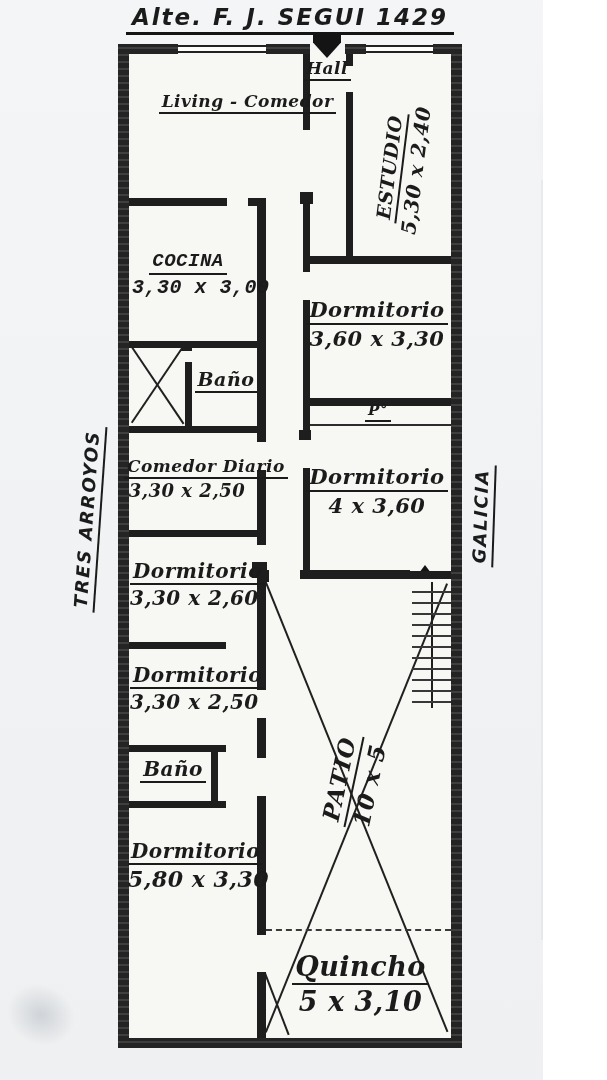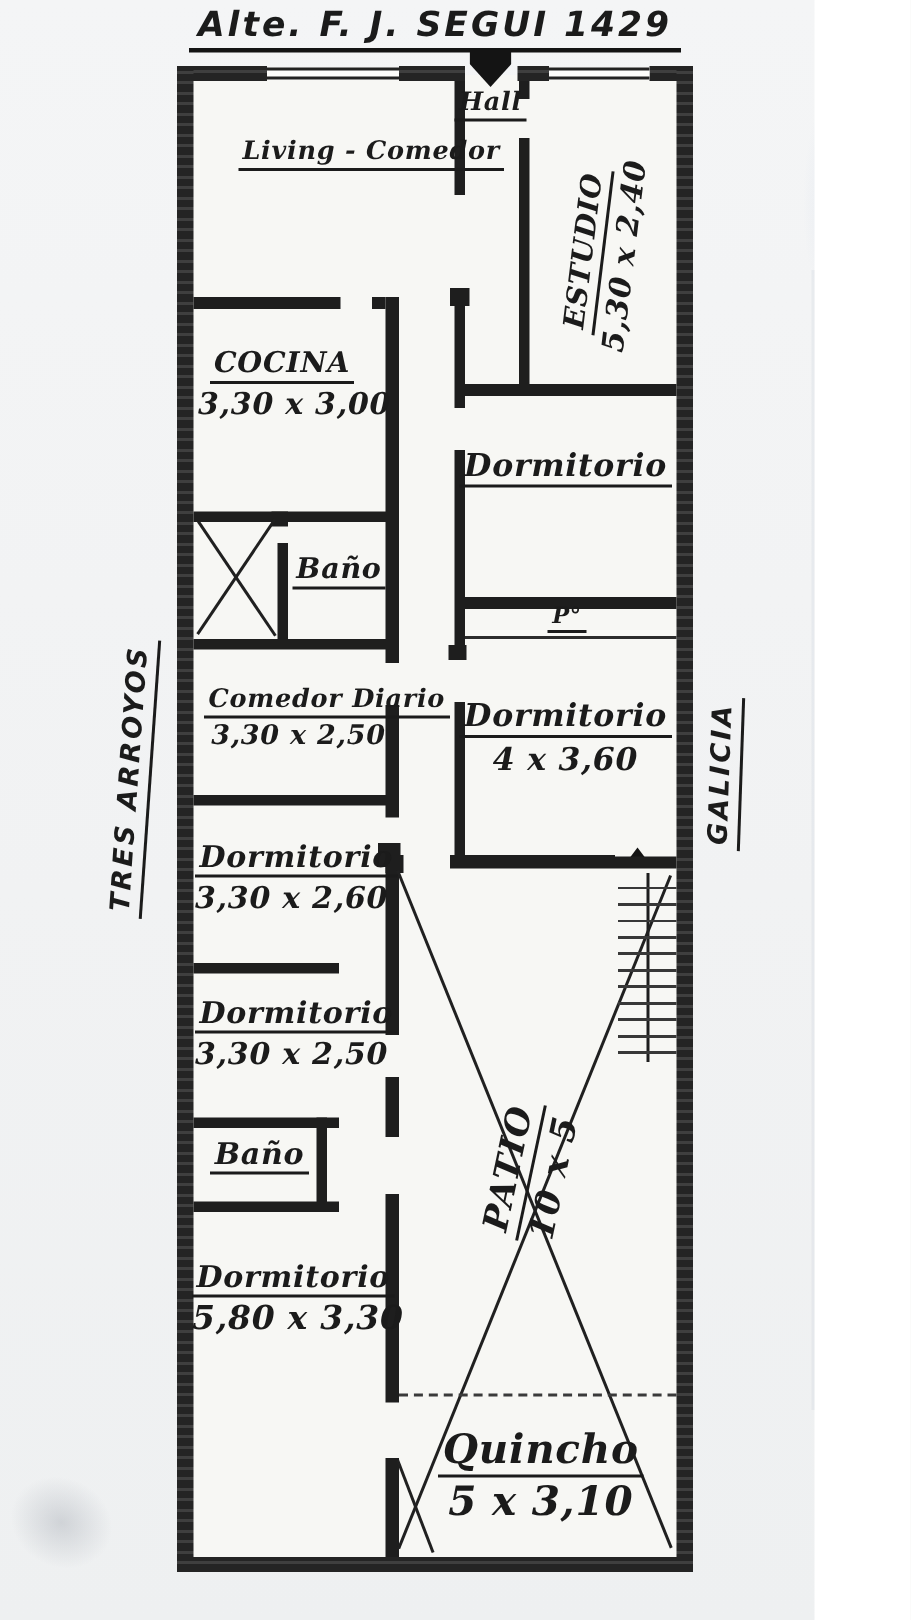--- a/index.html
+++ b/index.html
@@ -121,38 +121,39 @@
     <span class="nm">Living - Comedor</span>
   </div>
 
   <div class="rot" style="left:333px;top:140px;width:140px;height:58px;transform:rotate(-83deg);">
     <div class="lbl" style="position:static;font-size:19px;">
       <span class="nm">ESTUDIO</span>
       <span class="dm" style="font-size:20px;">5,30 x 2,40</span>
     </div>
   </div>
 
-  <div class="lbl" style="left:132px;top:232px;width:112px;font-size:19px;">
+  <div class="lbl" style="left:132px;top:251px;width:112px;font-size:19px;font-family:Liberation Mono, monospace;">
     <span class="nm">COCINA</span>
     <span class="dm" style="font-size:20px;">3,30 x 3,00</span>
   </div>
 
   <div class="lbl" style="left:194px;top:369px;width:64px;font-size:19px;">
     <span class="nm">Baño</span>
   </div>
 
   <div class="lbl" style="left:306px;top:298px;width:142px;font-size:21px;">
     <span class="nm">Dormitorio</span>
+    <span class="dm">3,60 x 3,30</span>
   </div>
 
   <div class="lbl" style="left:358px;top:402px;width:40px;font-size:15px;">
     <span class="nm">P°</span>
   </div>
 
-  <div class="lbl" style="left:136px;top:457px;width:126px;font-size:17px;">
+  <div class="lbl" style="left:124px;top:457px;width:126px;font-size:17px;">
     <span class="nm">Comedor Diario</span>
     <span class="dm" style="font-size:18px;">3,30 x 2,50</span>
   </div>
 
   <div class="lbl" style="left:306px;top:465px;width:142px;font-size:21px;">
     <span class="nm">Dormitorio</span>
     <span class="dm">4 x 3,60</span>
   </div>
 
   <div class="lbl" style="left:130px;top:560px;width:128px;font-size:20px;">

